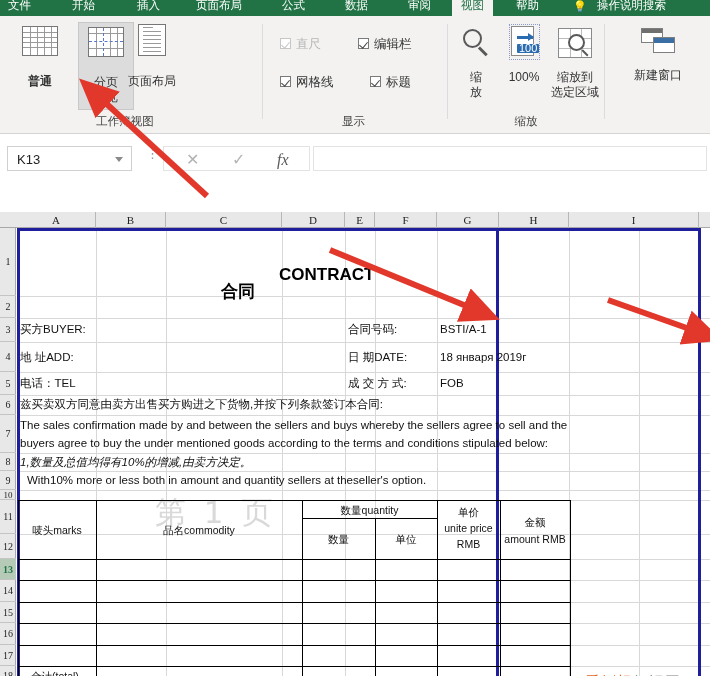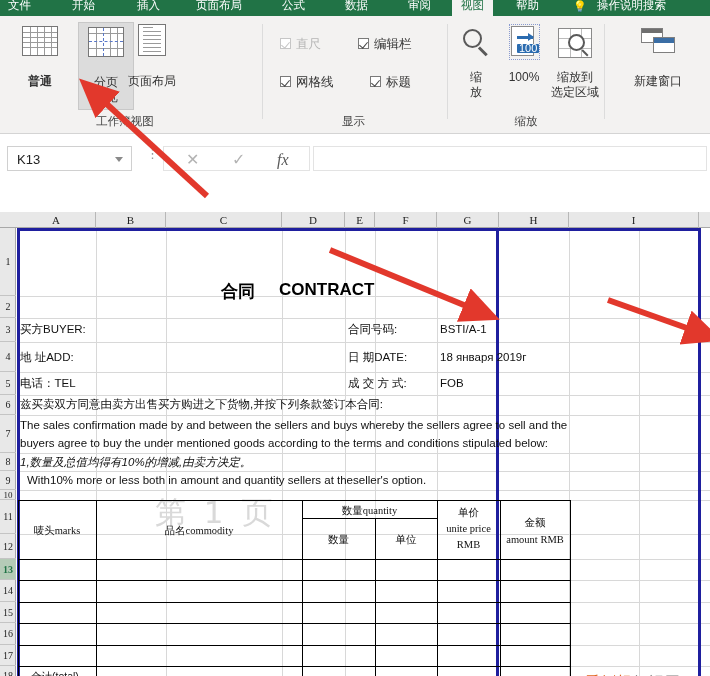--- a/index.html
+++ b/index.html
@@ -194,21 +194,21 @@
   .hline{ height:1px; }
 
   .pgbreak{ position:absolute; width:3px; background:#1f1f9e; top:0; bottom:0; }
   .pgbreak-top{ position:absolute; height:3px; background:#1f1f9e; }
 
   .cell{
     position:absolute; font-size:11.5px; color:#111; white-space:nowrap;
     line-height:1.25; overflow:visible;
   }
   .cell.small{ font-size:10.5px; }
-  .cell.ctr{ text-align:center;font-family:Liberation Serif, serif; }
+  .cell.ctr{ text-align:center; }
 
   .title{
     position:absolute; font-size:17px; font-weight:bold; color:#000;
   }
 
   .tbl-line{ position:absolute; background:#000; }
   .tv{ width:1.3px; }
   .th{ height:1.3px; }
 
   .watermark{
@@ -359,21 +359,21 @@
       <div class="ic" style="top:6px">
         <div class="winicon">
             <div class="w1">
               <b></b>
             </div>
             <div class="w2">
               <b></b>
             </div>
           </div>
       </div>
-      <div class="cap" style="top:52px">新建窗口</div>
+      <div class="cap" style="top:46px">新建窗口</div>
     </div>
   </div>
 </div>
 
 <div class="fbar">
   <div class="namebox">
     <span>K13</span>
     <span class="carat"></span>
   </div>
   <div class="dots">⋮</div>
@@ -453,21 +453,21 @@
     <div class="cellline hline" style="left:0;right:0;top:438px"></div>
 
     <div class="watermark" style="left:138px;top:264px;">第 1 页</div>
 
     <div class="pgbreak-top" style="left:0px;top:0;width:684px;"></div>
     <div class="pgbreak" style="left:0px;"></div>
     <div class="pgbreak" style="left:479px;"></div>
     <div class="pgbreak" style="left:681px;"></div>
 
     <div class="title" style="left:204px;top:52px;">合同</div>
-    <div class="title" style="left:262px;top:52px;">CONTRACT</div>
+    <div class="title" style="left:262px;top:37px;">CONTRACT</div>
 
     <div class="cell" style="left:3px;top:94px;">买方BUYER:</div>
     <div class="cell" style="left:3px;top:122px;">地  址ADD:</div>
     <div class="cell" style="left:3px;top:148px;">电话：TEL</div>
 
     <div class="cell" style="left:331px;top:94px;">合同号码:</div>
     <div class="cell" style="left:423px;top:94px;">BSTI/A-1</div>
     <div class="cell" style="left:331px;top:122px;">日   期DATE:</div>
     <div class="cell" style="left:423px;top:122px;">18 января 2019г</div>
     <div class="cell" style="left:331px;top:148px;">成 交 方 式:</div>

